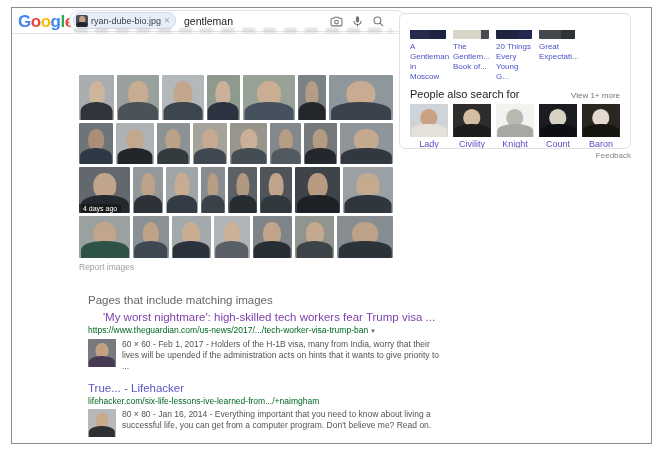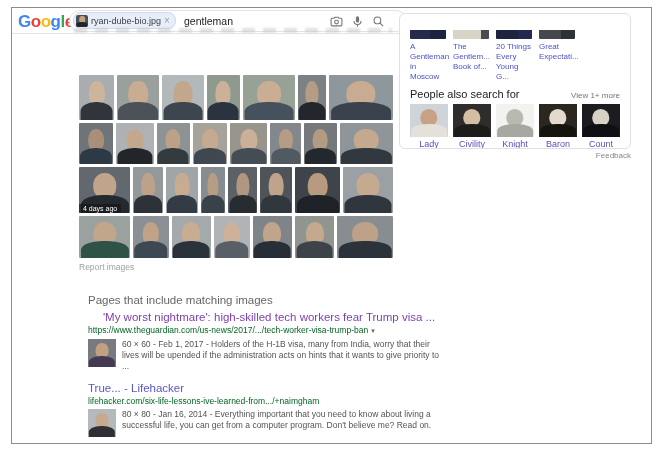--- a/index.html
+++ b/index.html
@@ -196,26 +196,26 @@
         </div>
         <div class="person">
           <div class="portrait" style="--bg: #2f2d2b; --coat: #1d1c1a; --skin: #d3bda3;"></div>
           <div class="person-label">Civility</div>
         </div>
         <div class="person">
           <div class="portrait" style="--bg: #f2f2f0; --coat: #a8a8a2; --skin: #b9b9b2;"></div>
           <div class="person-label">Knight</div>
         </div>
         <div class="person">
+          <div class="portrait" style="--bg: #1b1c20; --coat: #0e0f12; --skin: #d8d2c6;"></div>
+          <div class="person-label">Count</div>
+        </div>
+        <div class="person">
           <div class="portrait" style="--bg: #2a2620; --coat: #16140f; --skin: #e3d9cf;"></div>
           <div class="person-label">Baron</div>
-        </div>
-        <div class="person">
-          <div class="portrait" style="--bg: #1b1c20; --coat: #0e0f12; --skin: #d8d2c6;"></div>
-          <div class="person-label">Count</div>
         </div>
       </div>
   </div>
   <div class="feedback">
     <span>Feedback</span>
   </div>
 
 </div>
 
 </body></html>

